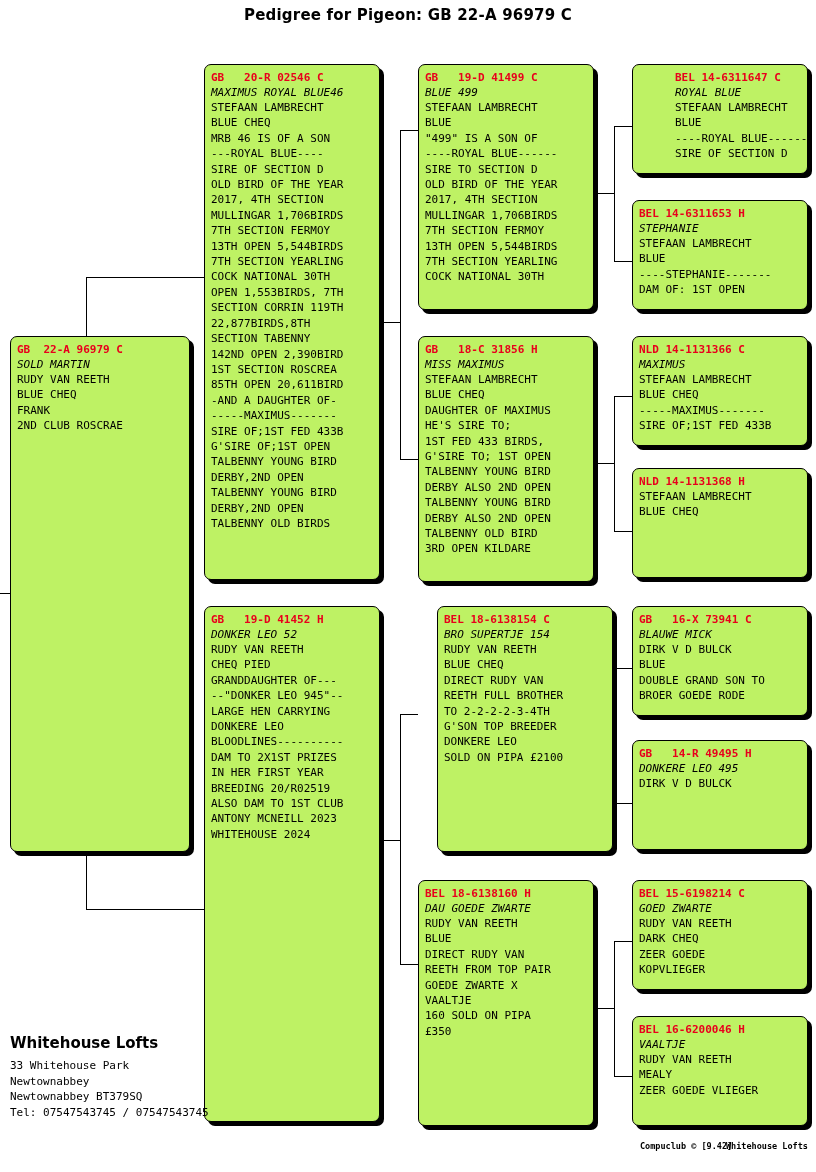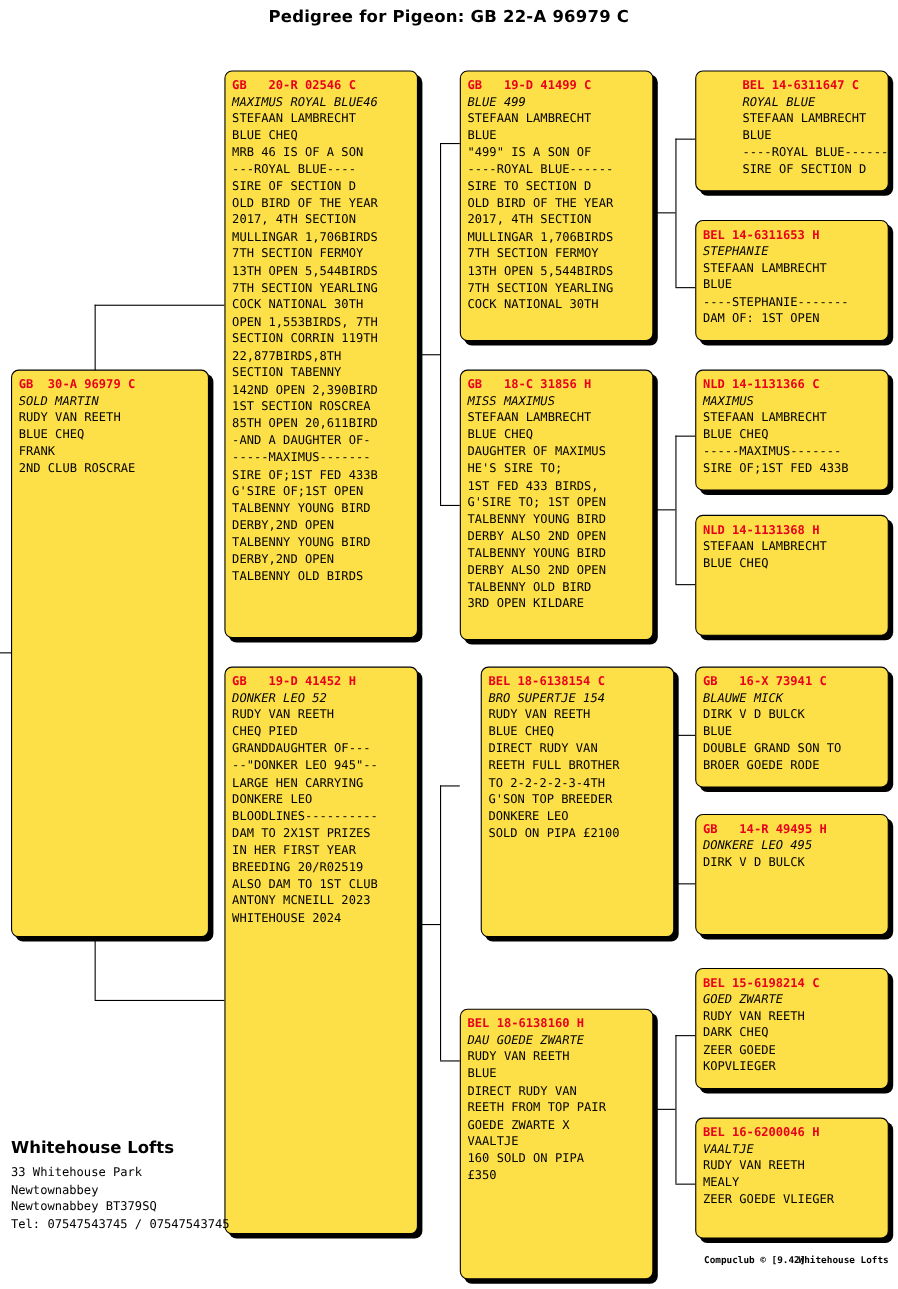--- a/index.html
+++ b/index.html
@@ -14,21 +14,21 @@
     position:absolute;left:0;top:6px;width:816px;
     text-align:center;
     font-family:"DejaVu Sans","Liberation Sans",sans-serif;
     font-size:15px;font-weight:bold;color:#000;
     letter-spacing:0.2px;
   }
   .card{
     position:absolute;
     border:1px solid #000;
     border-radius:7px;
-    background:#fde047;
+    background:#bef264;
     box-sizing:border-box;
     padding:5px 6px 4px 6px;
     overflow:hidden;
     box-shadow:4px 4px 0 0 #000;
   }
   .ring{
     color:#e8001c;
     font-size:11px;
     font-weight:bold;
     white-space:pre;
@@ -100,21 +100,21 @@
 <div class="conn hline" style="left:614px;top:668px;width:18px;height:1px;"></div>
 <div class="conn hline" style="left:614px;top:803px;width:18px;height:1px;"></div>
 <div class="conn hline" style="left:596px;top:736px;width:18px;height:1px;"></div>
 
 <div class="conn vline" style="left:614px;top:941px;width:1px;height:135px;"></div>
 <div class="conn hline" style="left:614px;top:941px;width:18px;height:1px;"></div>
 <div class="conn hline" style="left:614px;top:1076px;width:18px;height:1px;"></div>
 <div class="conn hline" style="left:596px;top:1008px;width:18px;height:1px;"></div>
 
 <div class="card" style="left:10px;top:336px;width:180px;height:516px;">
-  <div class="ring">GB  30-A 96979 C</div>
+  <div class="ring">GB  22-A 96979 C</div>
   <div class="name">SOLD MARTIN</div>
   <div class="lines">RUDY VAN REETH
 BLUE CHEQ
 FRANK
 2ND CLUB ROSCRAE</div>
 </div>
 
 <div class="card" style="left:204px;top:64px;width:176px;height:516px;">
   <div class="ring">GB   20-R 02546 C</div>
   <div class="name">MAXIMUS ROYAL BLUE46</div>
@@ -206,21 +206,21 @@
   <div class="lines">RUDY VAN REETH
 BLUE CHEQ
 DIRECT RUDY VAN
 REETH FULL BROTHER
 TO 2-2-2-2-3-4TH
 G'SON TOP BREEDER
 DONKERE LEO
 SOLD ON PIPA £2100</div>
 </div>
 
-<div class="card" style="left:418px;top:880px;width:176px;height:246px;margin-top:37px;">
+<div class="card" style="left:418px;top:880px;width:176px;height:246px;">
   <div class="ring">BEL 18-6138160 H</div>
   <div class="name">DAU GOEDE ZWARTE</div>
   <div class="lines">RUDY VAN REETH
 BLUE
 DIRECT RUDY VAN
 REETH FROM TOP PAIR
 GOEDE ZWARTE X
 VAALTJE
 160 SOLD ON PIPA
 £350</div>

